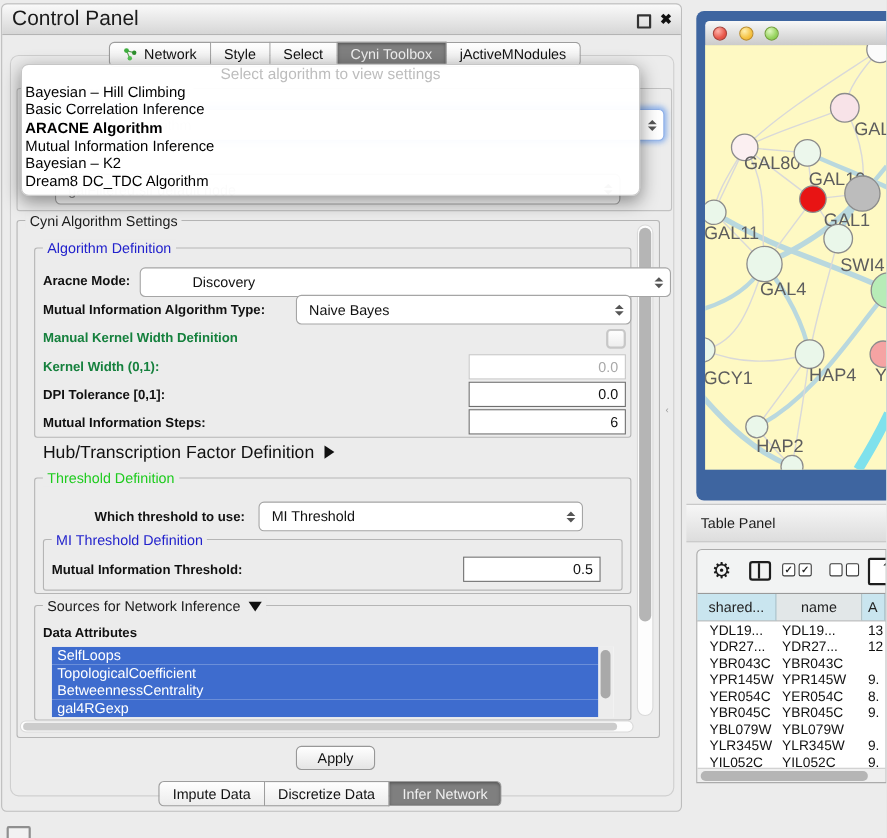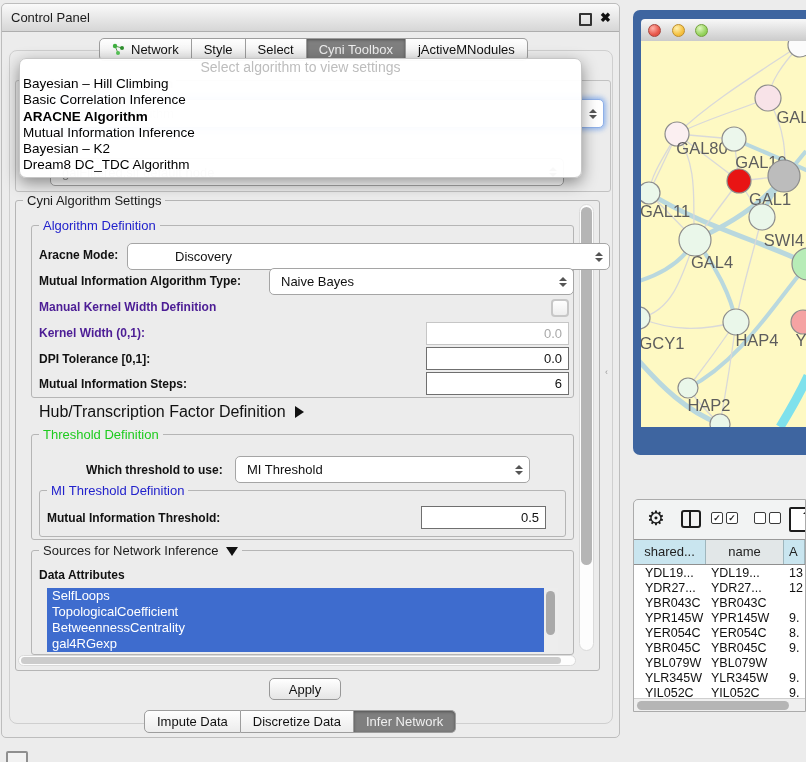--- a/index.html
+++ b/index.html
@@ -9,21 +9,21 @@
     -webkit-font-smoothing:antialiased;
   }
   .abs { position:absolute; }
 
   
   .cp-window { left:1px; top:3px; width:617px; height:733px; background:#ececec;
     border:1px solid #bdbdbd; border-radius:5px; }
   .cp-titlebar { left:0; top:0; right:0; height:27px;
     background:linear-gradient(#fafafa,#d6d6d6); border-bottom:1px solid #aeaeae;
     border-radius:5px 5px 0 0; }
-  .cp-title { left:9px; top:0; line-height:27px; font-size:13px; color:#1b1b1b; }
+  .cp-title { left:9px; top:0; line-height:27px; font-size:19px; color:#1b1b1b; }
   .win-float { right:27px; top:9px; width:9px; height:9px; border:2px solid #333; border-radius:1px; }
   .win-close { right:8px; top:0; line-height:27px; font-size:13px; font-weight:bold; color:#111; }
 
   .inner-frame { left:7px; top:46px; width:602px; height:672px;
     border:1px solid #cfcfcf; border-radius:8px; }
 
   
   .tabbar { display:flex; height:23px; z-index:5; }
   .seg { display:flex; align-items:center; padding:0 12px; font-size:13px; color:#111;
     background:linear-gradient(#fefefe,#ececec); border:1px solid #9d9d9d; border-left:none;
@@ -57,21 +57,21 @@
   .combo.ghost1 .val { color:rgba(0,0,0,.22); }
   .combo.ghost2 { left:48px; top:154px; width:512px; height:26px; z-index:2; }
   .combo.ghost2 .val { color:#8f8f8f; }
 
   
   .grp { border:1px solid #b5b5b5; border-radius:3px; z-index:3; }
   .grp-title { position:absolute; font-size:13px; background:#ececec; padding:0 4px; white-space:nowrap; z-index:4; }
   .t-black { color:#1c1c1c; } .t-blue { color:#2222cc; } .t-green { color:#1ecb1e; }
 
   .flabel { font-size:12px; font-weight:bold; color:#111; white-space:nowrap; z-index:4; }
-  .flabel.dim { color:#4c1d95; }
+  .flabel.dim { color:#15803d; }
   .tfield { position:absolute; background:#fff; border:1px solid #6f6f6f; font-size:13px; color:#111;
     text-align:right; padding:0 6px; font-family:"Liberation Sans", sans-serif; box-sizing:border-box; }
   .tfield.dim { border:1px solid #c6c6c6; color:#a9a9a9; }
   .checkbox { width:14px; height:14px; border:2px solid #c7c7c7; border-radius:4px;
     background:linear-gradient(#fefefe,#eee); }
 
   .tri-right { display:inline-block; width:0; height:0; border-top:6px solid transparent;
     border-bottom:6px solid transparent; border-left:9px solid #111; margin-left:9px; vertical-align:-1px; }
   .tri-down { display:inline-block; width:0; height:0; border-left:6px solid transparent;
     border-right:6px solid transparent; border-top:9px solid #111; margin-left:7px; vertical-align:-1px; }
@@ -370,20 +370,23 @@
           <circle cx="162" cy="281" r="12" fill="#f5a3a3" stroke="#8c8c8c" stroke-width="1.2"></circle>
           <text x="160" y="305" text-anchor="middle" font-size="16.5" fill="#5d5d5d" font-family="Liberation Sans, sans-serif">Y</text>
           <circle cx="47" cy="347" r="10" fill="#eaf7ea" stroke="#8c8c8c" stroke-width="1.2"></circle>
           <text x="68" y="370" text-anchor="middle" font-size="16.5" fill="#5d5d5d" font-family="Liberation Sans, sans-serif">HAP2</text>
           <circle cx="79" cy="383" r="10" fill="#eaf7ea" stroke="#8c8c8c" stroke-width="1.2"></circle>
         </g>
     </svg>
   </div>
   <div class="abs pane-handle">‹</div>
 
+  <div class="abs tp-titlebar">
+    <div class="abs tp-title">Table Panel</div>
+  </div>
   <div class="abs tp-window">
     <div class="tp-toolbar">
       <div class="gear">⚙</div>
       <div class="colico"></div>
       <div class="cb c1">✓</div>
       <div class="cb c2">✓</div>
       <div class="cb c3"></div>
       <div class="cb c4"></div>
       <div class="docico"></div>
     </div>

